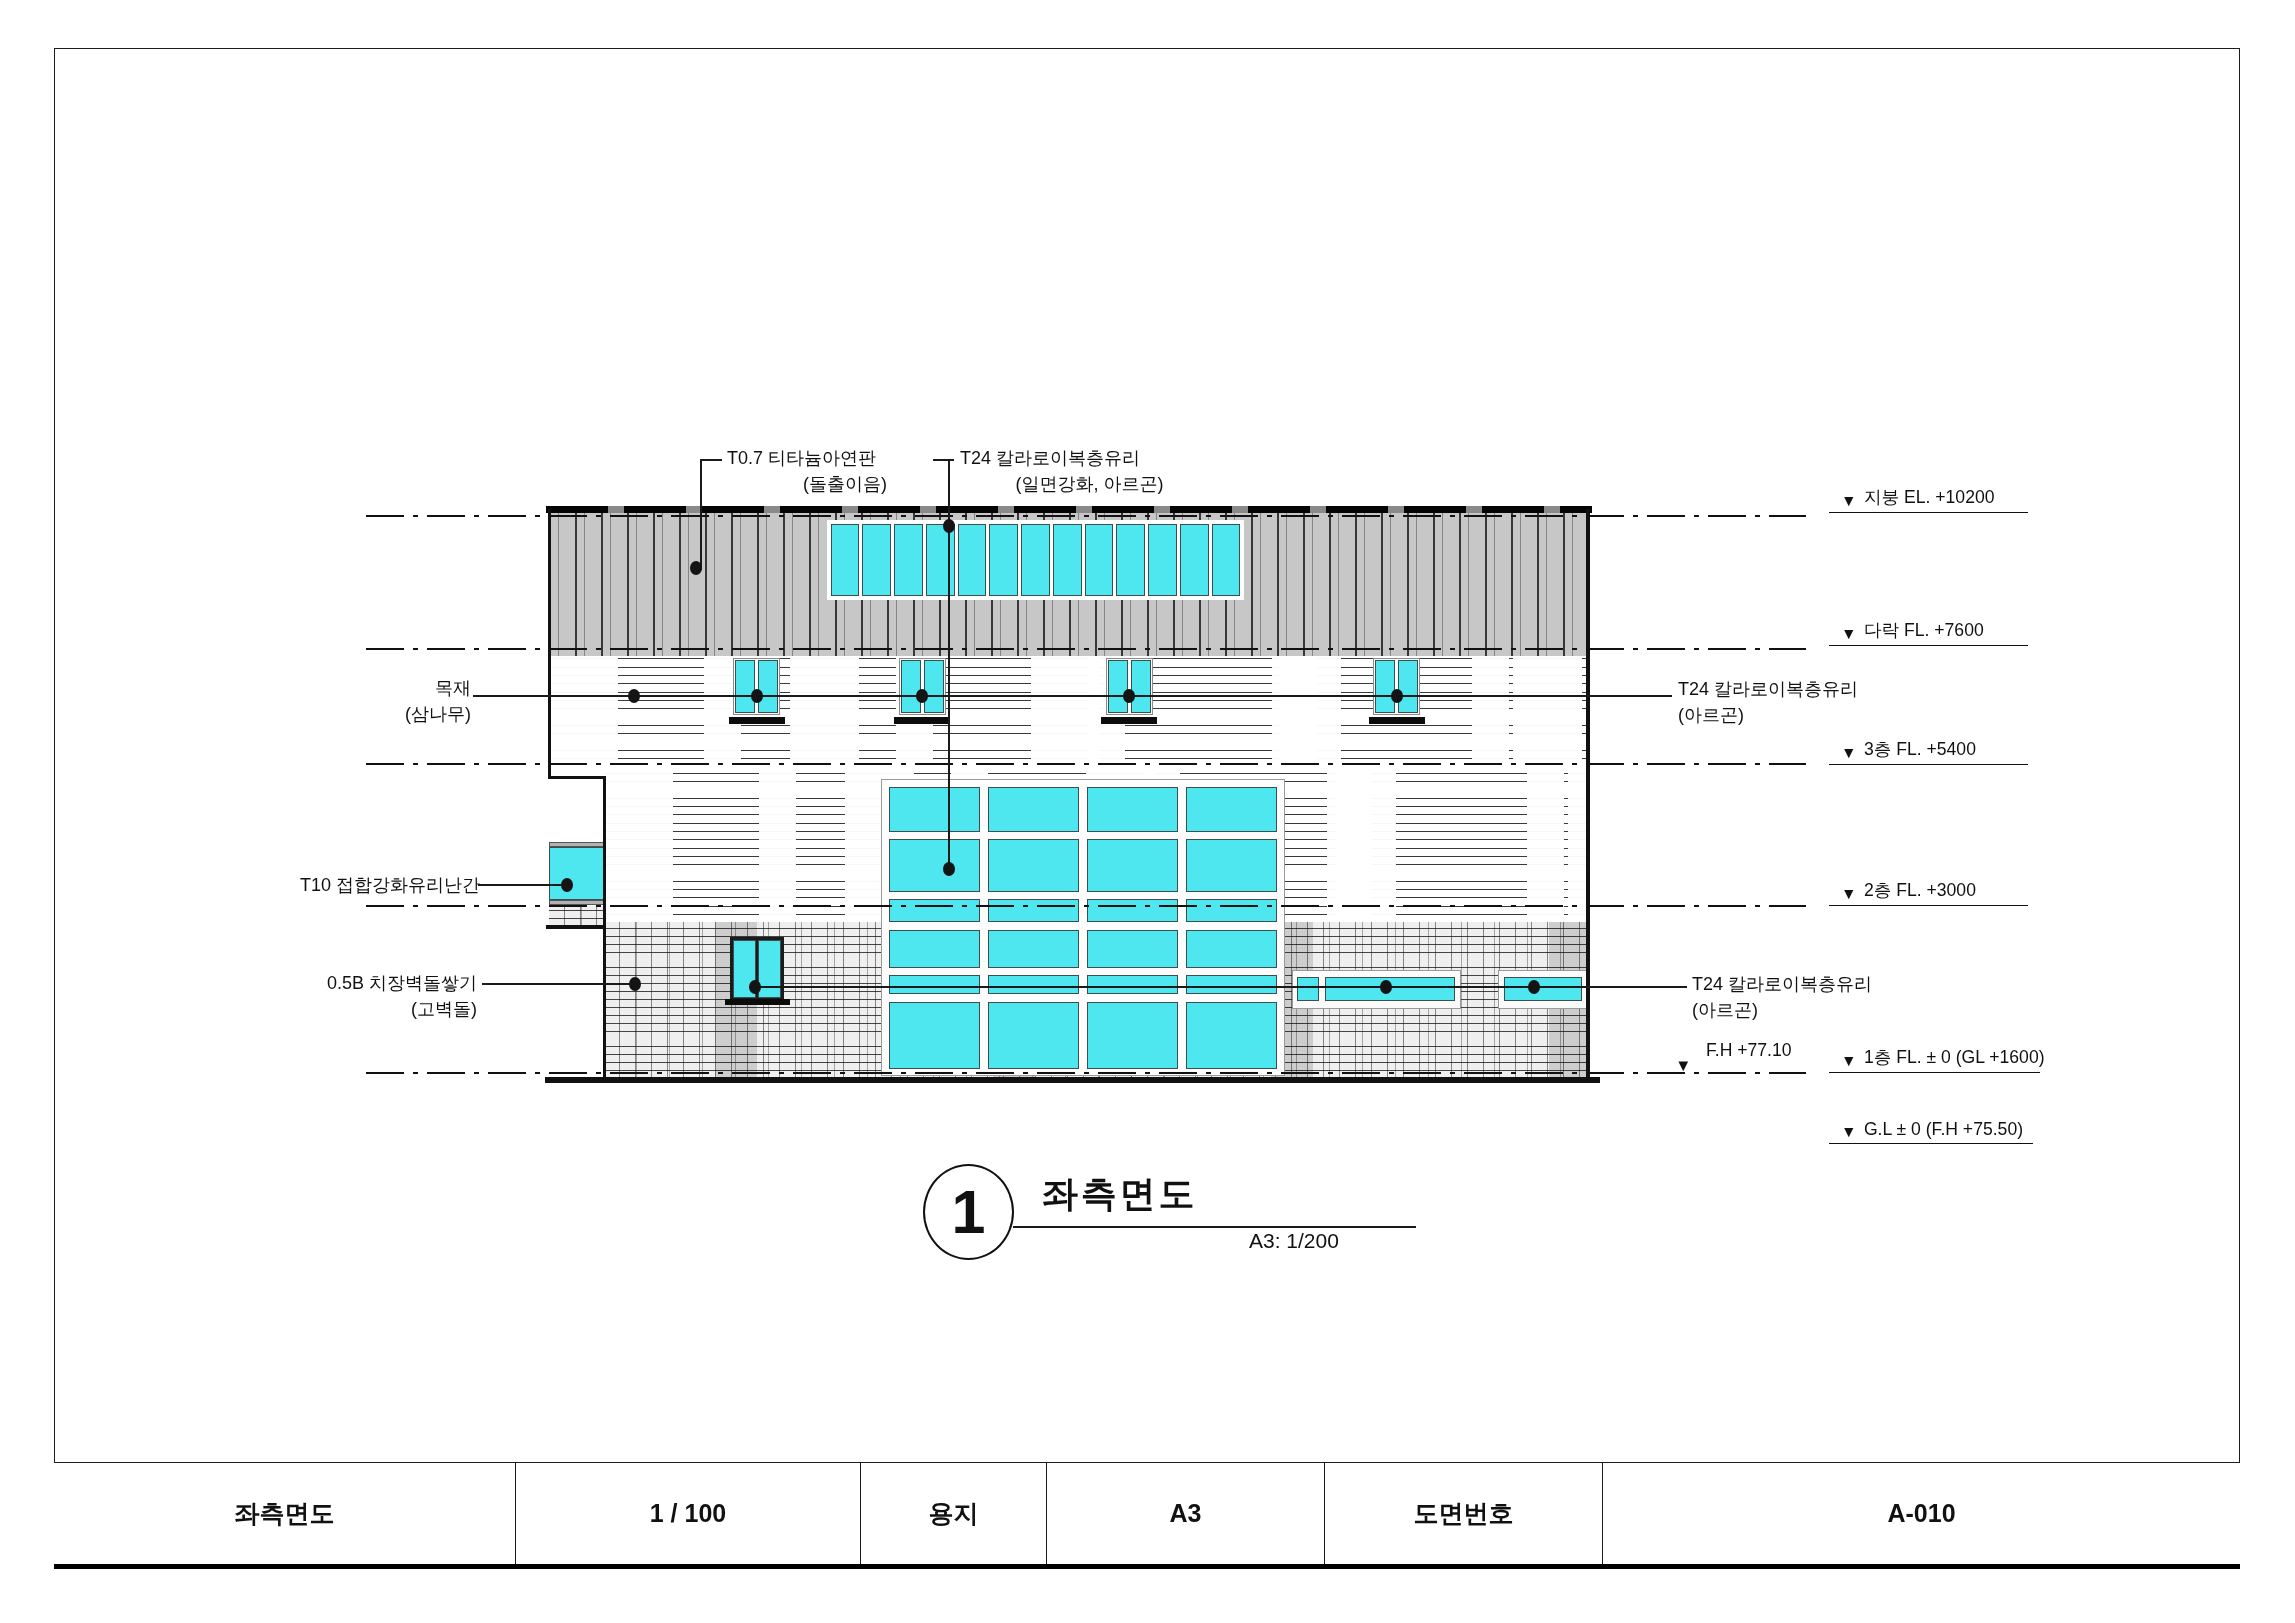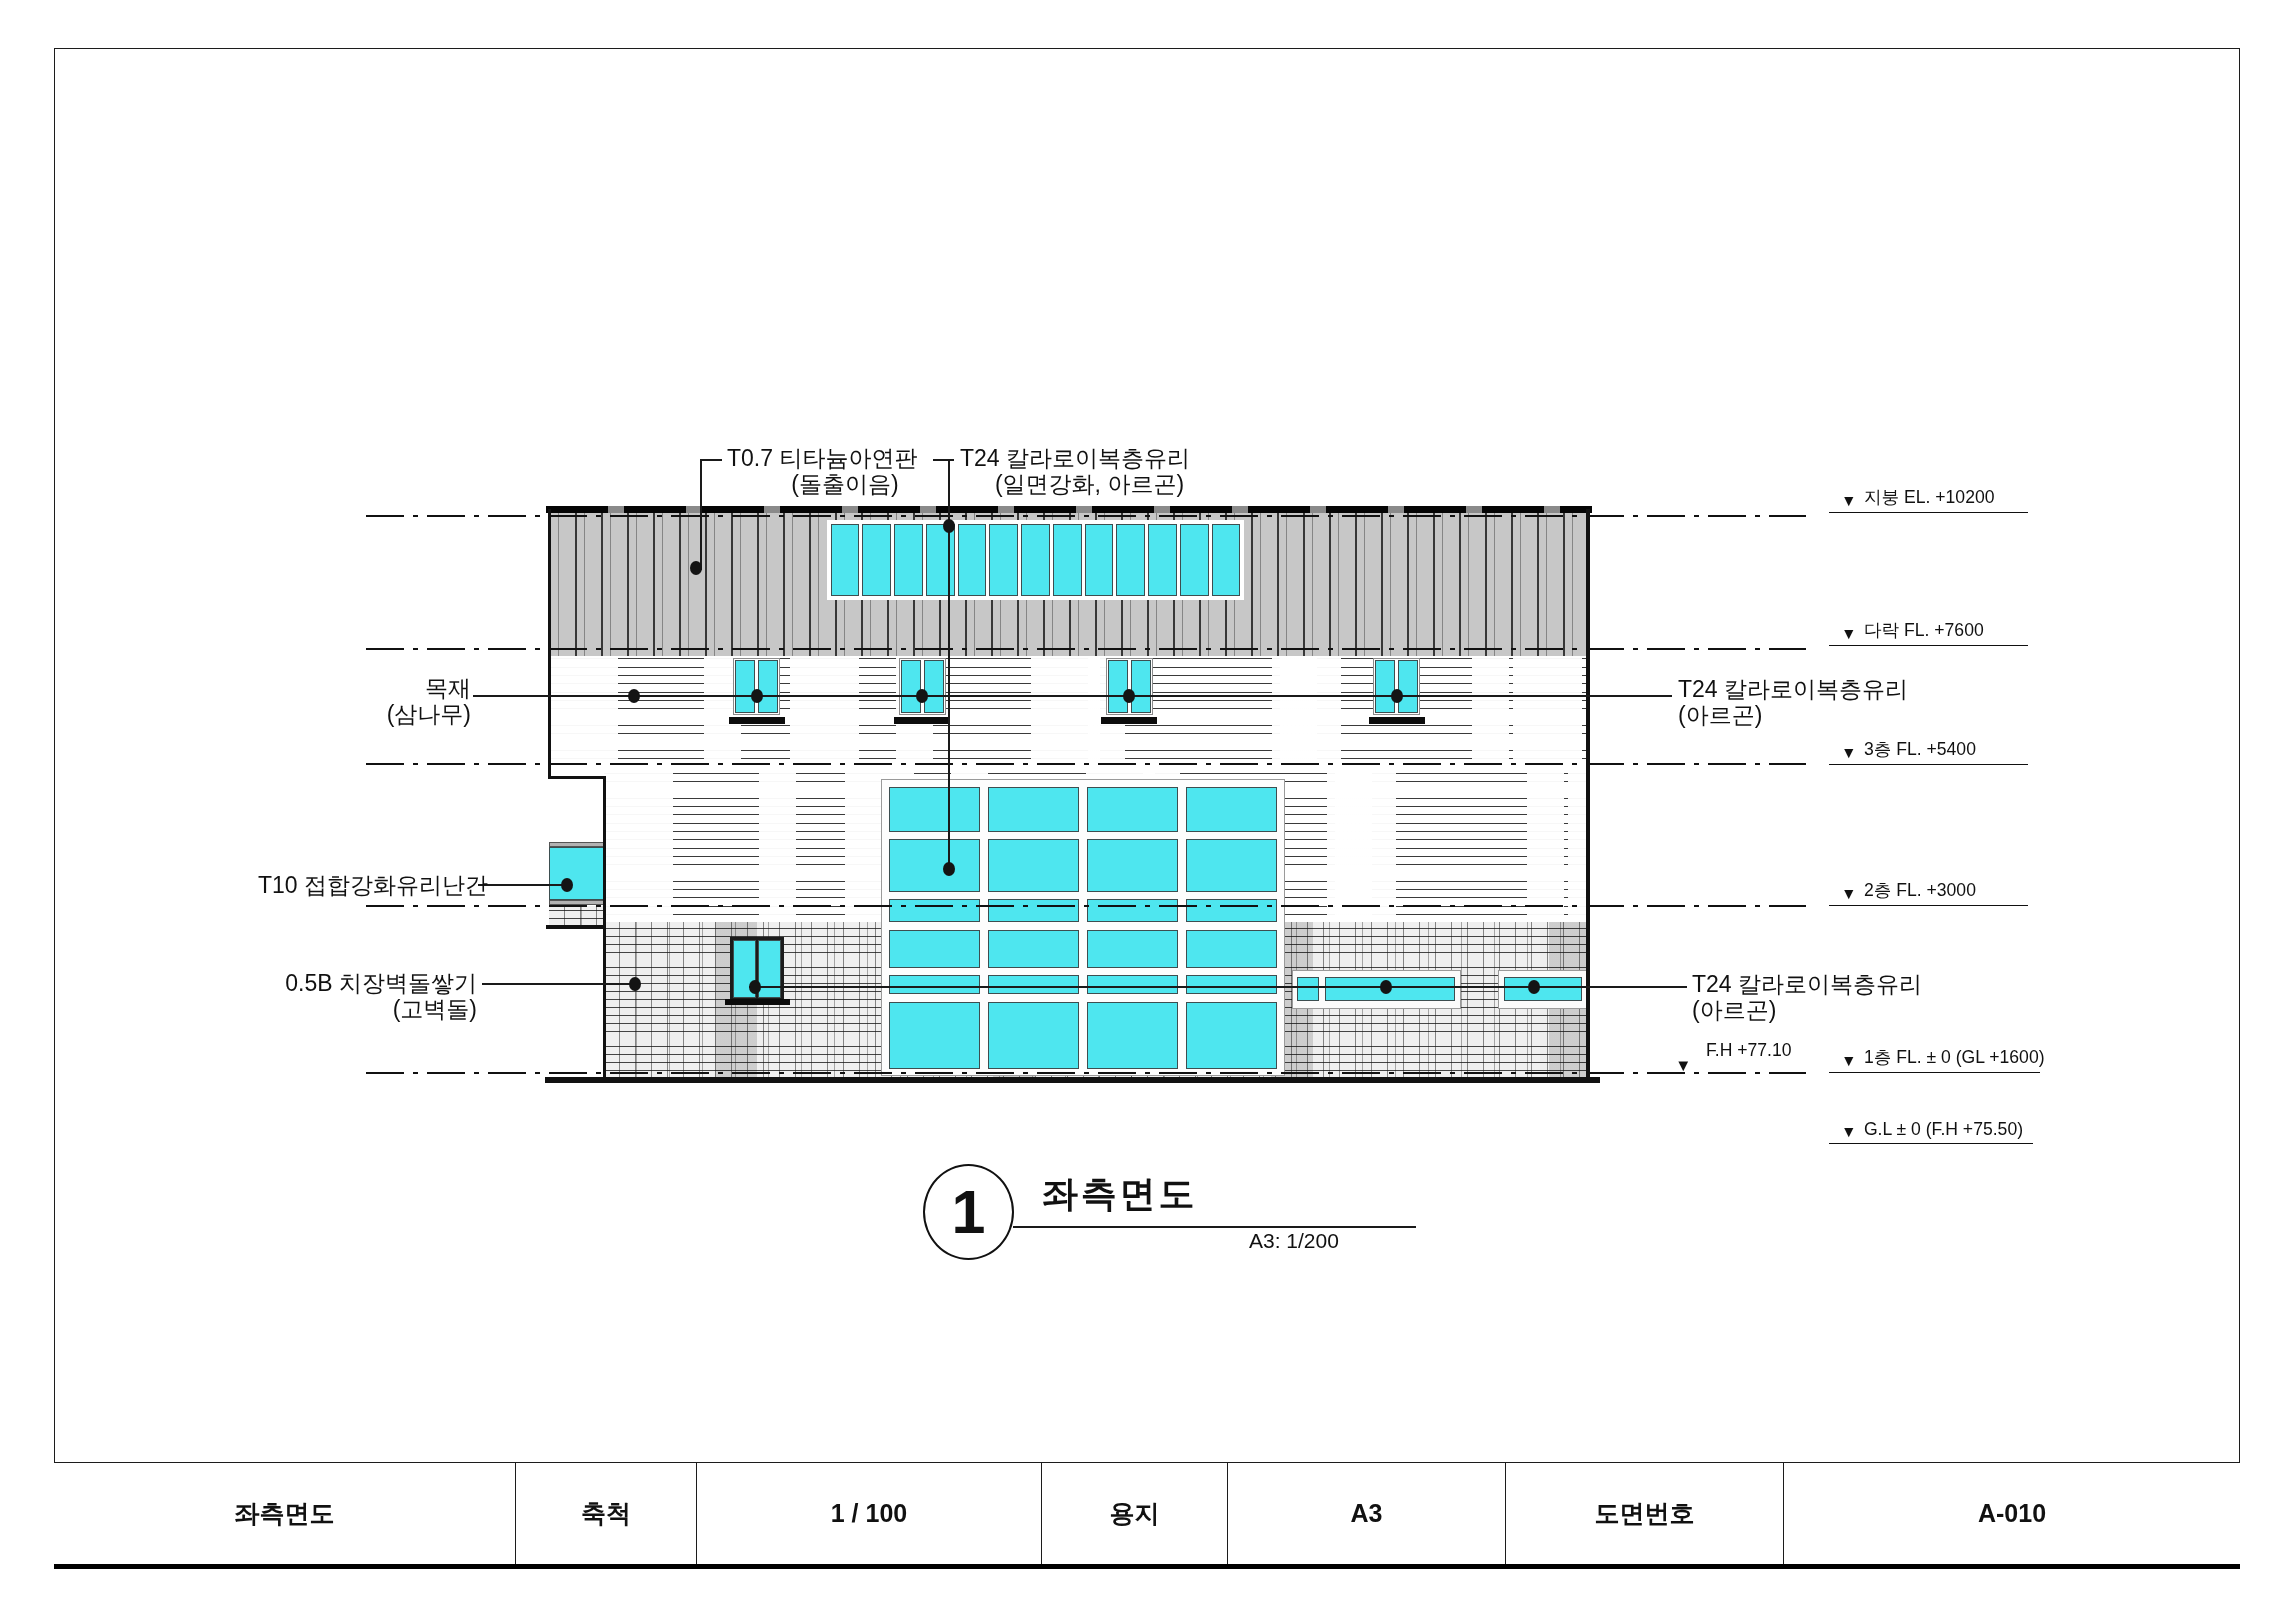--- a/index.html
+++ b/index.html
@@ -51,21 +51,21 @@
   .balbrick{left:549px;top:906px;width:55px;height:20.4px;}
 
   
   .ln{background:#111;}
   .dd{left:366px;width:1440px;height:1.9px;
       background:repeating-linear-gradient(90deg,#111 0 38px,rgba(0,0,0,0) 38px 47px,#111 47px 52px,rgba(0,0,0,0) 52px 61px);}
   .leader{background:#1a1a1a;}
   .dot{width:12px;height:14px;border-radius:50%;background:#141414;}
 
   
-  .note{font-size:23px;line-height:26px;white-space:nowrap;}
+  .note{font-size:18px;line-height:26px;white-space:nowrap;}
   .right{text-align:right;}
   .c2{text-align:center;}
   .lvl{display:flex;align-items:flex-end;gap:7.4px;height:28px;border-bottom:1.9px solid #111;
        font-size:17.6px;white-space:nowrap;padding:0 0 2.8px 12px;box-sizing:border-box;}
   .lvl .tri{font-size:15.7px;line-height:17.6px;}
   .fh{font-size:17.6px;white-space:nowrap;}
   .callnum{left:923px;top:1164px;width:91px;height:96px;border:2.8px solid #111;border-radius:50%;
            background:#fff;display:flex;align-items:center;justify-content:center;
            font-size:61px;font-weight:bold;box-sizing:border-box;}
   .calltitle{left:1042px;top:1170px;font-size:36px;font-weight:bold;letter-spacing:2.8px;white-space:nowrap;}
@@ -281,21 +281,20 @@
 
   <div class="abs callnum">
     <span>1</span>
   </div>
   <div class="abs leader" style="left:1013px;top:1226px;width:403px;height:1.9px"></div>
   <div class="abs calltitle">좌측면도</div>
   <div class="abs callscale">A3:  1/200</div>
 
   <div class="abs tblock">
     <div class="tcell" style="width:462px">좌측면도</div>
-    <div class="tcell" style="width:181px">축척</div>
     <div class="tcell" style="width:345px">1 / 100</div>
     <div class="tcell" style="width:186px">용지</div>
     <div class="tcell" style="width:278px">A3</div>
     <div class="tcell" style="width:278px">도면번호</div>
     <div class="tcell" style="flex:1">A-010</div>
   </div>
 </div>
 
 
 </body></html>

